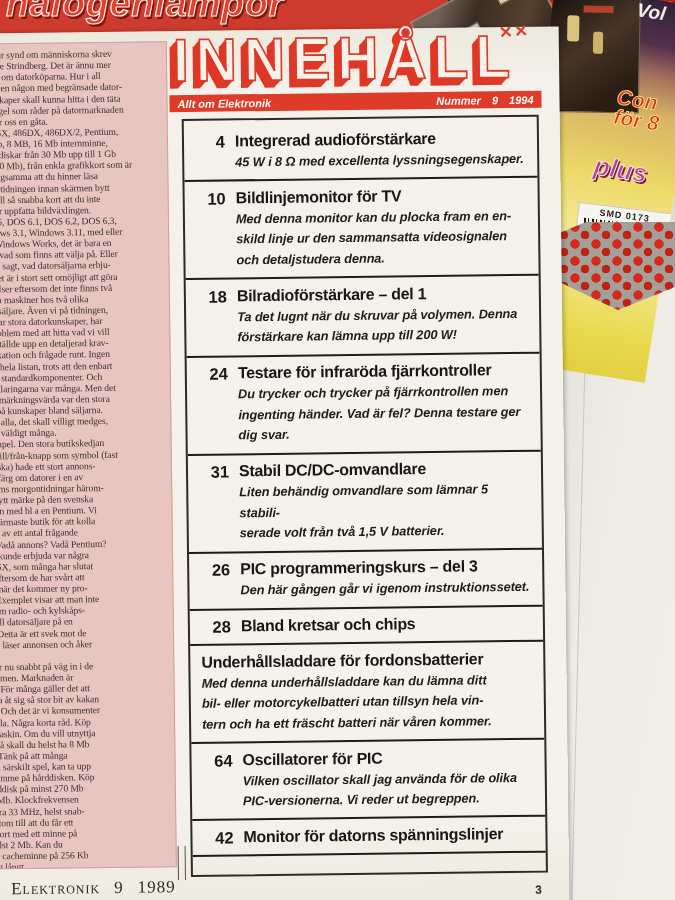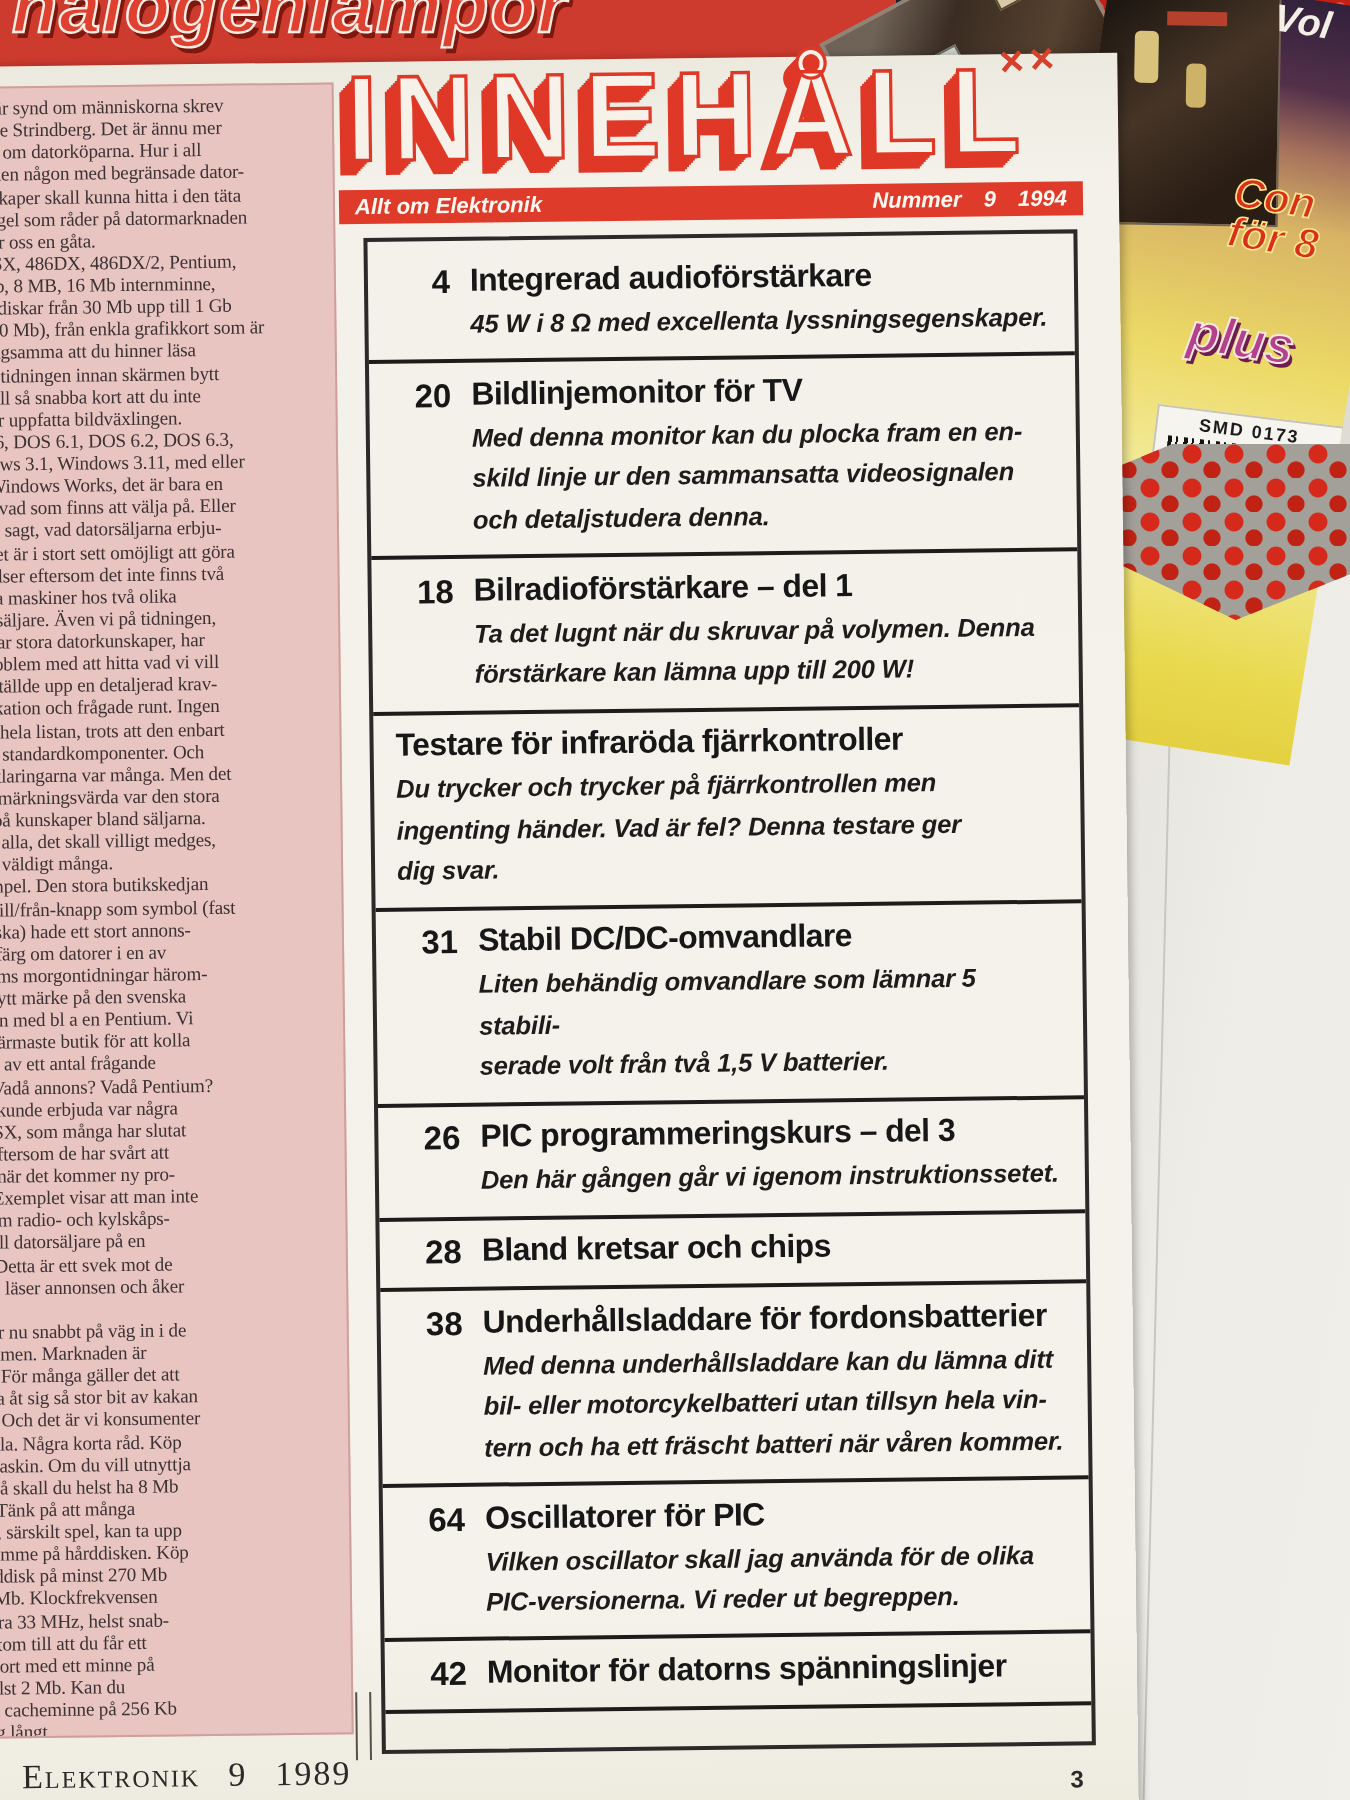--- a/index.html
+++ b/index.html
@@ -247,39 +247,40 @@
 
     <div class="entry">
       <div class="enum">4</div>
       <div class="ebody">
           <div class="etitle">Integrerad audioförstärkare</div>
       <div class="edesc">45 W i 8 Ω med excellenta lyssningsegenskaper.</div>
         </div>
     </div>
 
     <div class="entry">
-      <div class="enum">20</div>
+      <div class="enum">10</div>
       <div class="ebody">
           <div class="etitle">Bildlinjemonitor för TV</div>
       <div class="edesc">Med denna monitor kan du plocka fram en en-
 skild linje ur den sammansatta videosignalen
 och detaljstudera denna.</div>
         </div>
     </div>
 
     <div class="entry">
       <div class="enum">18</div>
       <div class="ebody">
           <div class="etitle">Bilradioförstärkare – del 1</div>
       <div class="edesc">Ta det lugnt när du skruvar på volymen. Denna
 förstärkare kan lämna upp till 200 W!</div>
         </div>
     </div>
 
     <div class="entry">
+      <div class="enum">24</div>
       <div class="ebody">
           <div class="etitle">Testare för infraröda fjärrkontroller</div>
       <div class="edesc">Du trycker och trycker på fjärrkontrollen men
 ingenting händer. Vad är fel? Denna testare ger
 dig svar.</div>
         </div>
     </div>
 
     <div class="entry">
       <div class="enum">31</div>
@@ -299,21 +300,20 @@
     </div>
 
     <div class="entry">
       <div class="enum">28</div>
       <div class="ebody">
           <div class="etitle">Bland kretsar och chips</div>
       </div>
     </div>
 
     <div class="entry">
-      <div class="enum">38</div>
       <div class="ebody">
           <div class="etitle">Underhållsladdare för fordonsbatterier</div>
       <div class="edesc">Med denna underhållsladdare kan du lämna ditt
 bil- eller motorcykelbatteri utan tillsyn hela vin-
 tern och ha ett fräscht batteri när våren kommer.</div>
         </div>
     </div>
 
     <div class="entry">
       <div class="enum">64</div>

